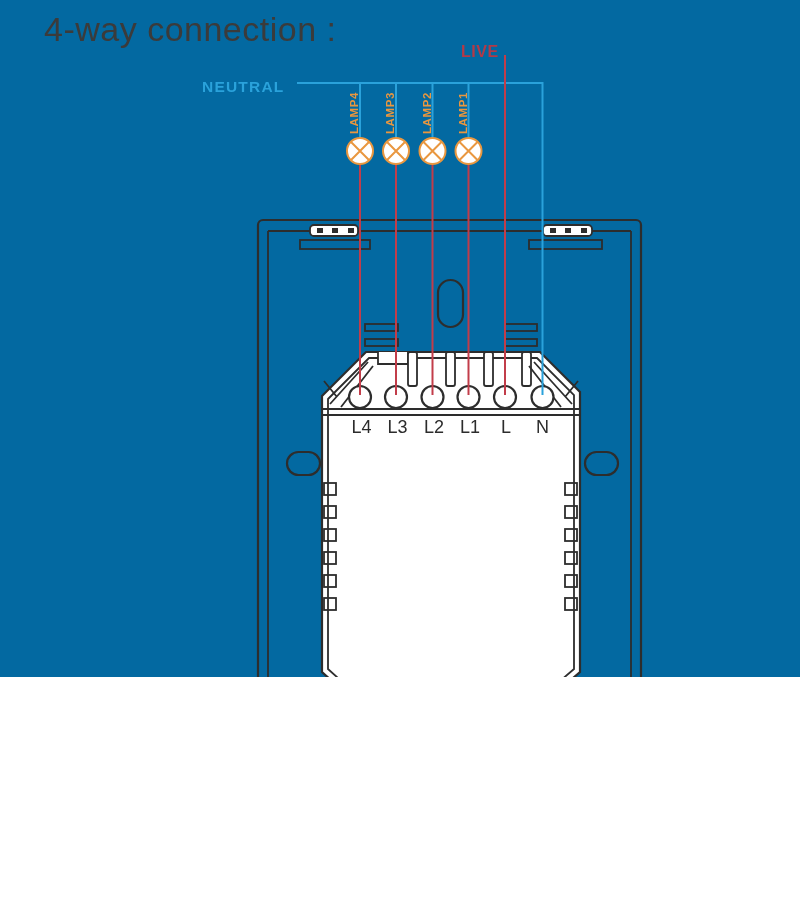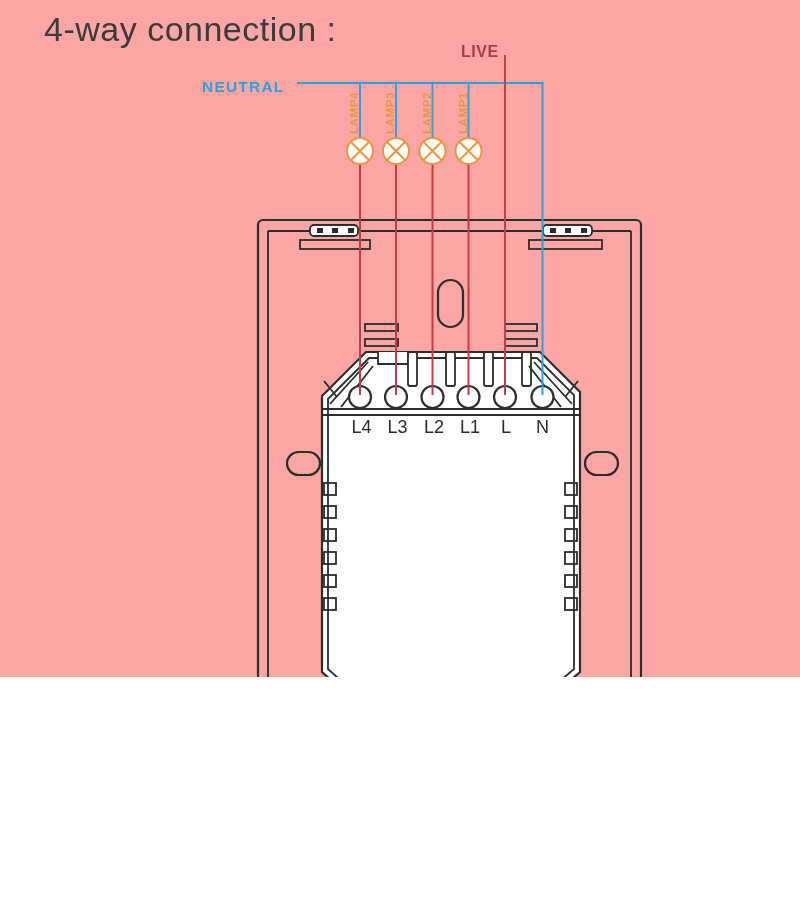--- a/index.html
+++ b/index.html
@@ -1,16 +1,16 @@
 <!DOCTYPE html>
 <html><head>
 <meta charset="utf-8">
 <style>
   html,body{margin:0;padding:0;background:#fff;}
-  .stage{width:800px;height:677px;background:#fca5a5;position:relative;overflow:hidden;}
+  .stage{width:800px;height:677px;background:#0369a1;position:relative;overflow:hidden;}
   svg{display:block;}
   .t-title{font:400 34px "Liberation Sans",sans-serif;letter-spacing:.5px;}
   .t-net{font:700 15.5px "Liberation Sans",sans-serif;letter-spacing:1.2px;}
   .t-live{font:700 16px "Liberation Sans",sans-serif;letter-spacing:.5px;}
   .t-lamp{font:700 11.5px "Liberation Sans",sans-serif;letter-spacing:.6px;}
   .t-term{font:400 18px "Liberation Sans",sans-serif;}
 </style>
 </head>
 <body>
 

